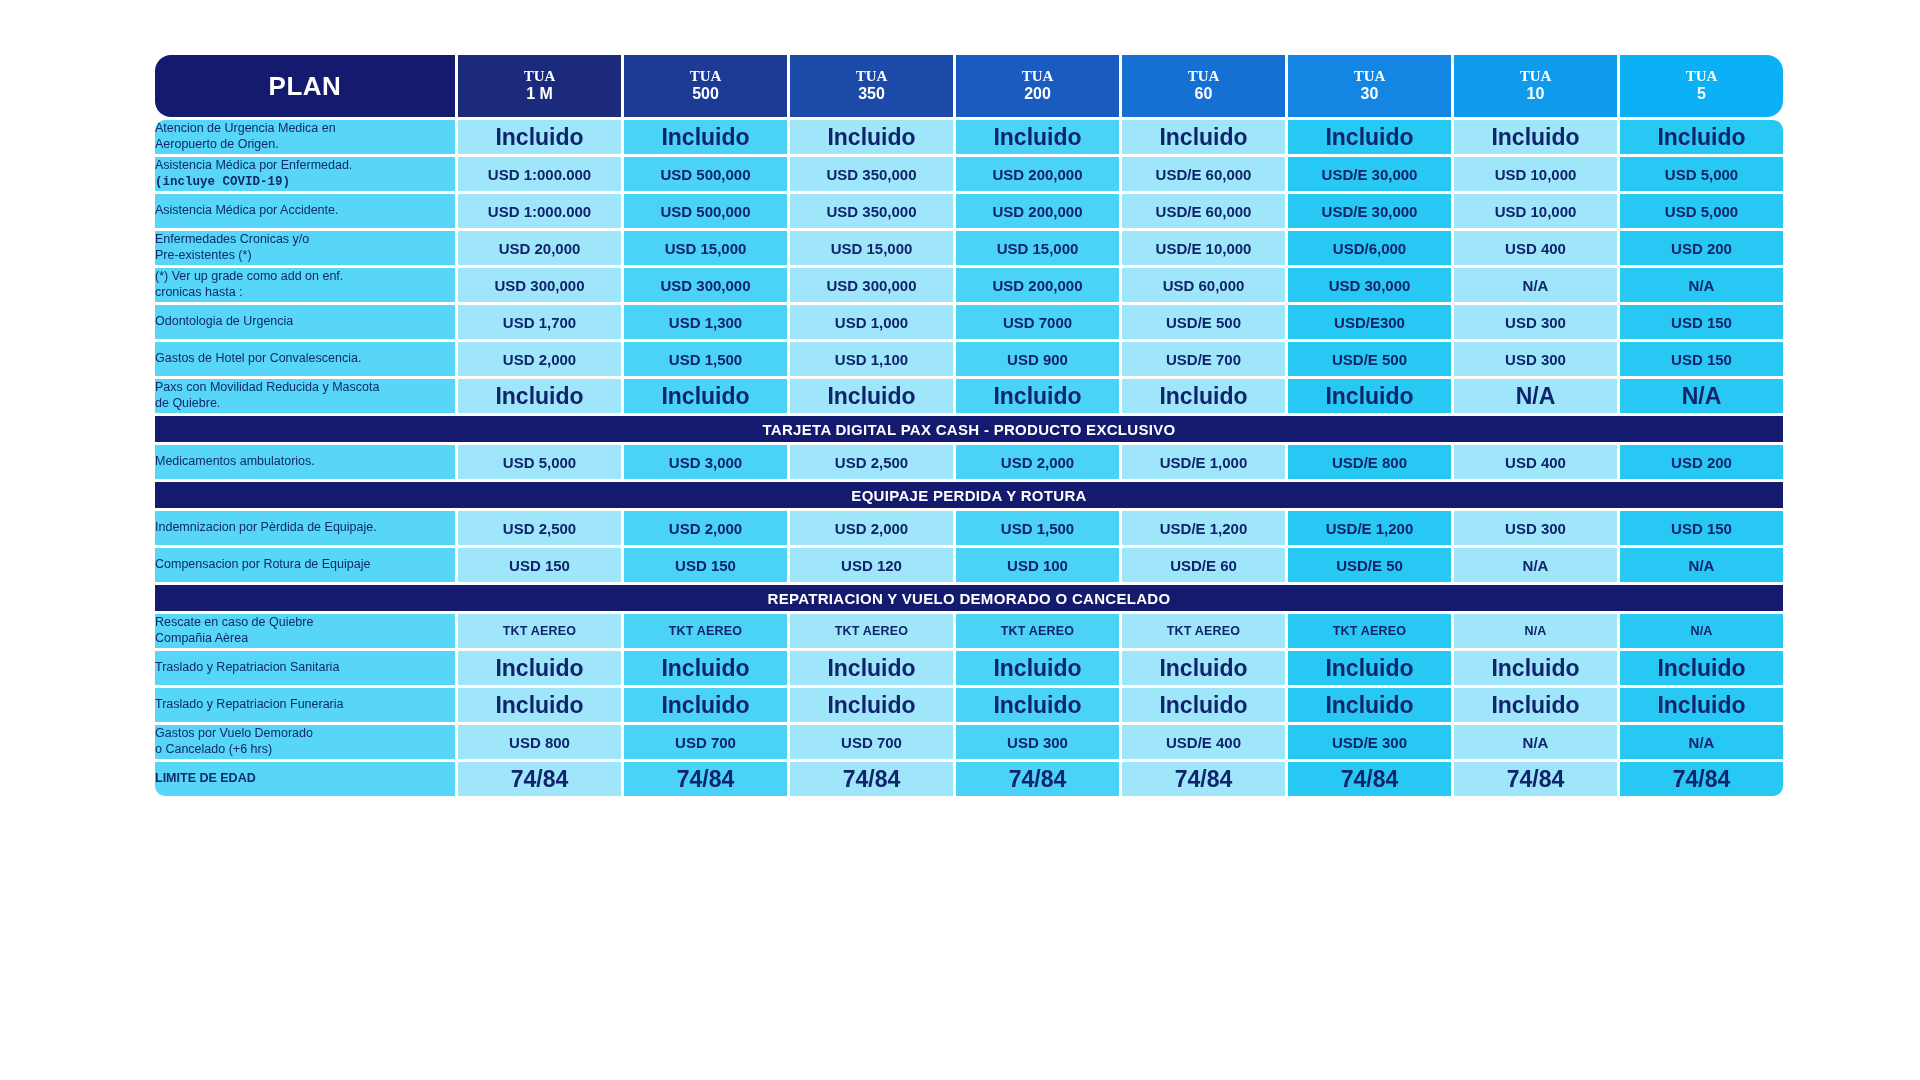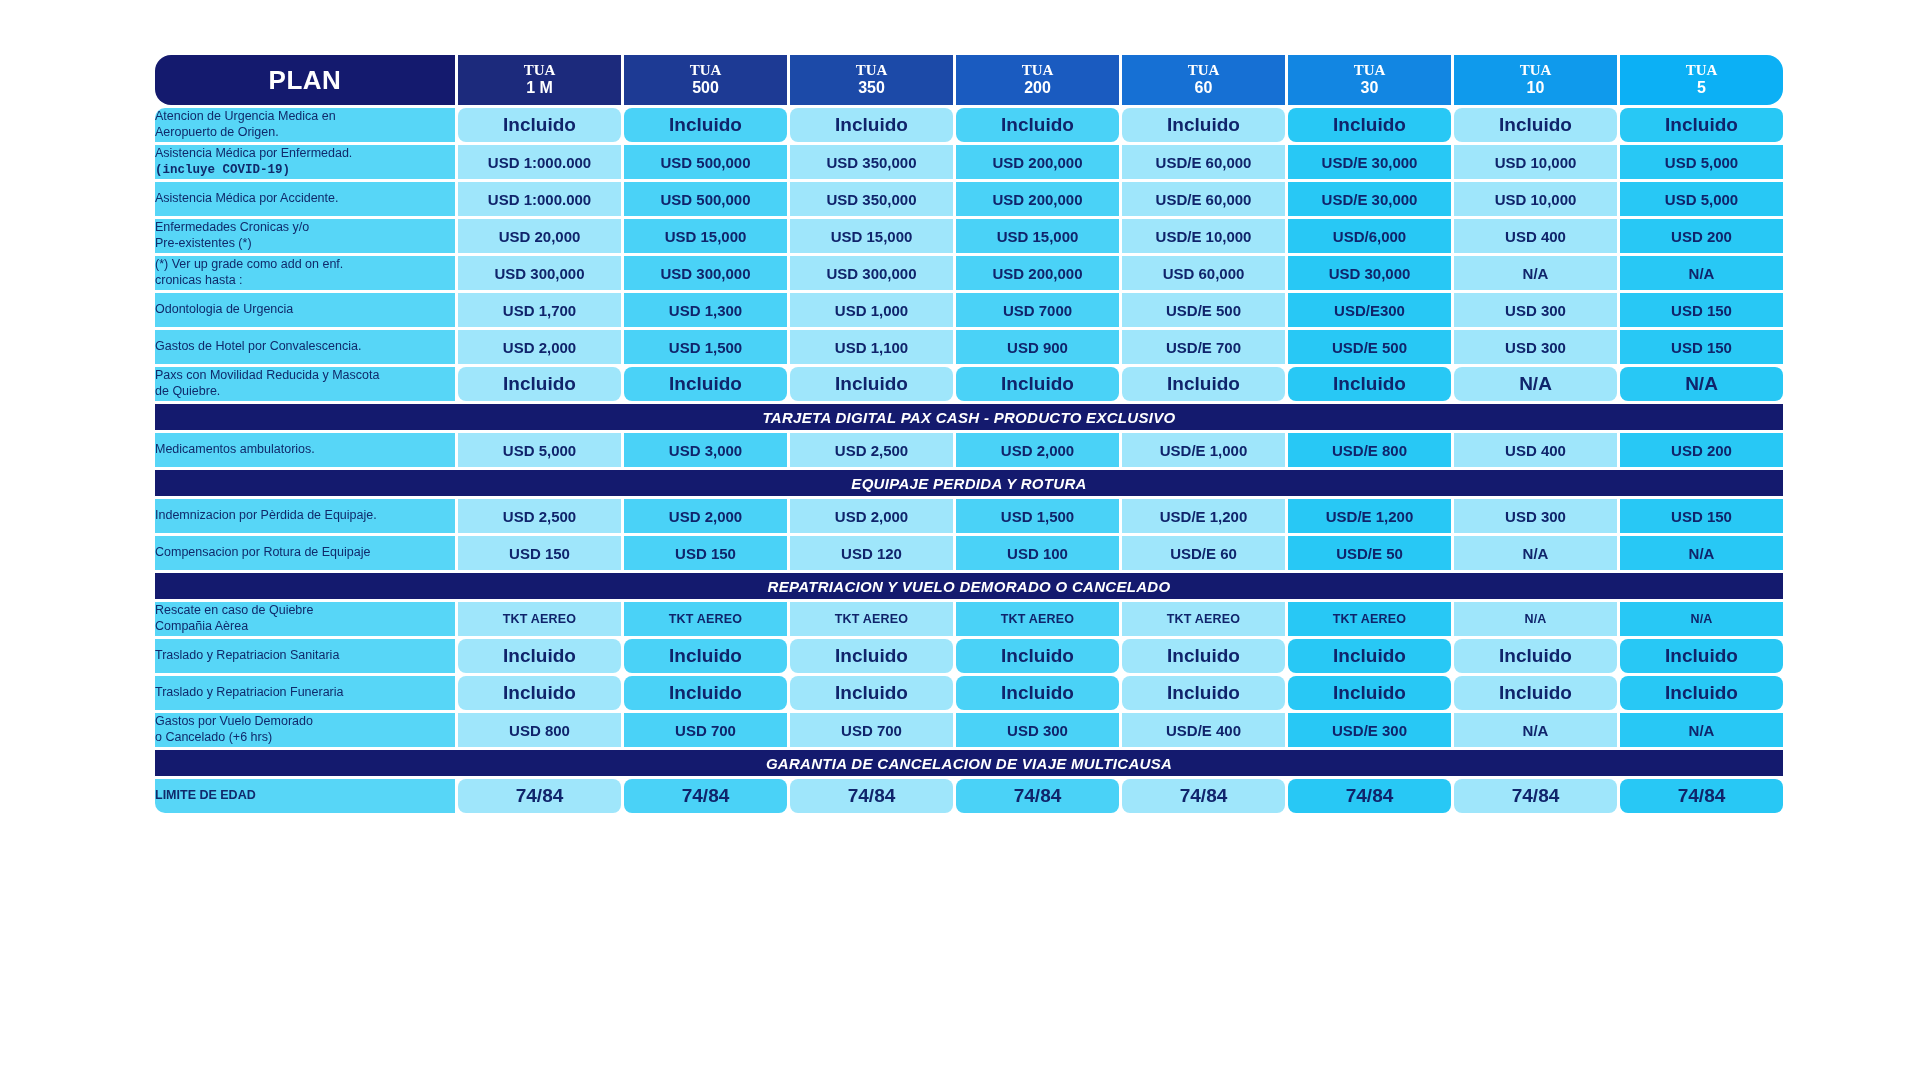--- a/index.html
+++ b/index.html
@@ -33,21 +33,21 @@
     padding: 0;
     margin: 0;
     vertical-align: middle;
   }
   
   col.c-label { width: 300px; }
   col.c-plan  { width: 163px; }
 
   
   thead tr.head-row th {
-    height: 50px;
+    height: 62px;
     color: #ffffff;
     font-weight: bold;
     text-align: center;
     border: none;
     margin-left: 40px;
   }
   th.head-plan-title {
     background: #141a6e;
     font-size: 26px;
     letter-spacing: 0.5px;
@@ -76,38 +76,37 @@
     font-weight: normal;
   }
   td.rowlabel.bold { font-weight: bold; font-size: 12.5px; }
   td.cell {
     text-align: center;
     color: #10246b;
     font-size: 15px;
     font-weight: bold;
     height: 34px;
   }
-  td.cell.big { font-size: 19px; border-radius: 8px; }
+  td.cell.big { font-size: 23px; }
   td.cell.small { font-size: 12.5px; letter-spacing: .2px; }
 
   
   .tint-light { background: #9fe6fb; }
   .tint-mid   { background: #4ad2f7; }
   .tint-cyan  { background: #28c8f5; }
 
   
   td.section-band {
     background: #141a6e;
     color: #ffffff;
     font-weight: bold;
     font-size: 15px;
     text-align: center;
     height: 26px;
     letter-spacing: .3px;
-    font-style: italic;
   }
 
   
   .hg1 { background: #1c2a7c; }
   .hg2 { background: #1d3a94; }
   .hg3 { background: #1c4aa8; }
   .hg4 { background: #1a5bc0; }
   .hg5 { background: #1670d4; }
   .hg6 { background: #1286e2; }
   .hg7 { background: #0f9aec; }
@@ -343,23 +342,20 @@
             <td class="cell tint-light">USD 800</td>
             <td class="cell tint-mid">USD 700</td>
             <td class="cell tint-light">USD 700</td>
             <td class="cell tint-mid">USD 300</td>
             <td class="cell tint-light">USD/E 400</td>
             <td class="cell tint-cyan">USD/E 300</td>
             <td class="cell tint-light">N/A</td>
             <td class="cell tint-cyan">N/A</td>
           </tr>
           <tr>
-            <td class="section-band" colspan="9">GARANTIA DE CANCELACION DE VIAJE MULTICAUSA</td>
-          </tr>
-          <tr>
             <td class="rowlabel bold radius-bl"><span>LIMITE DE EDAD</span></td>
             <td class="cell tint-light big">74/84</td>
             <td class="cell tint-mid big">74/84</td>
             <td class="cell tint-light big">74/84</td>
             <td class="cell tint-mid big">74/84</td>
             <td class="cell tint-light big">74/84</td>
             <td class="cell tint-cyan big">74/84</td>
             <td class="cell tint-light big">74/84</td>
             <td class="cell tint-cyan big radius-br">74/84</td>
           </tr>

